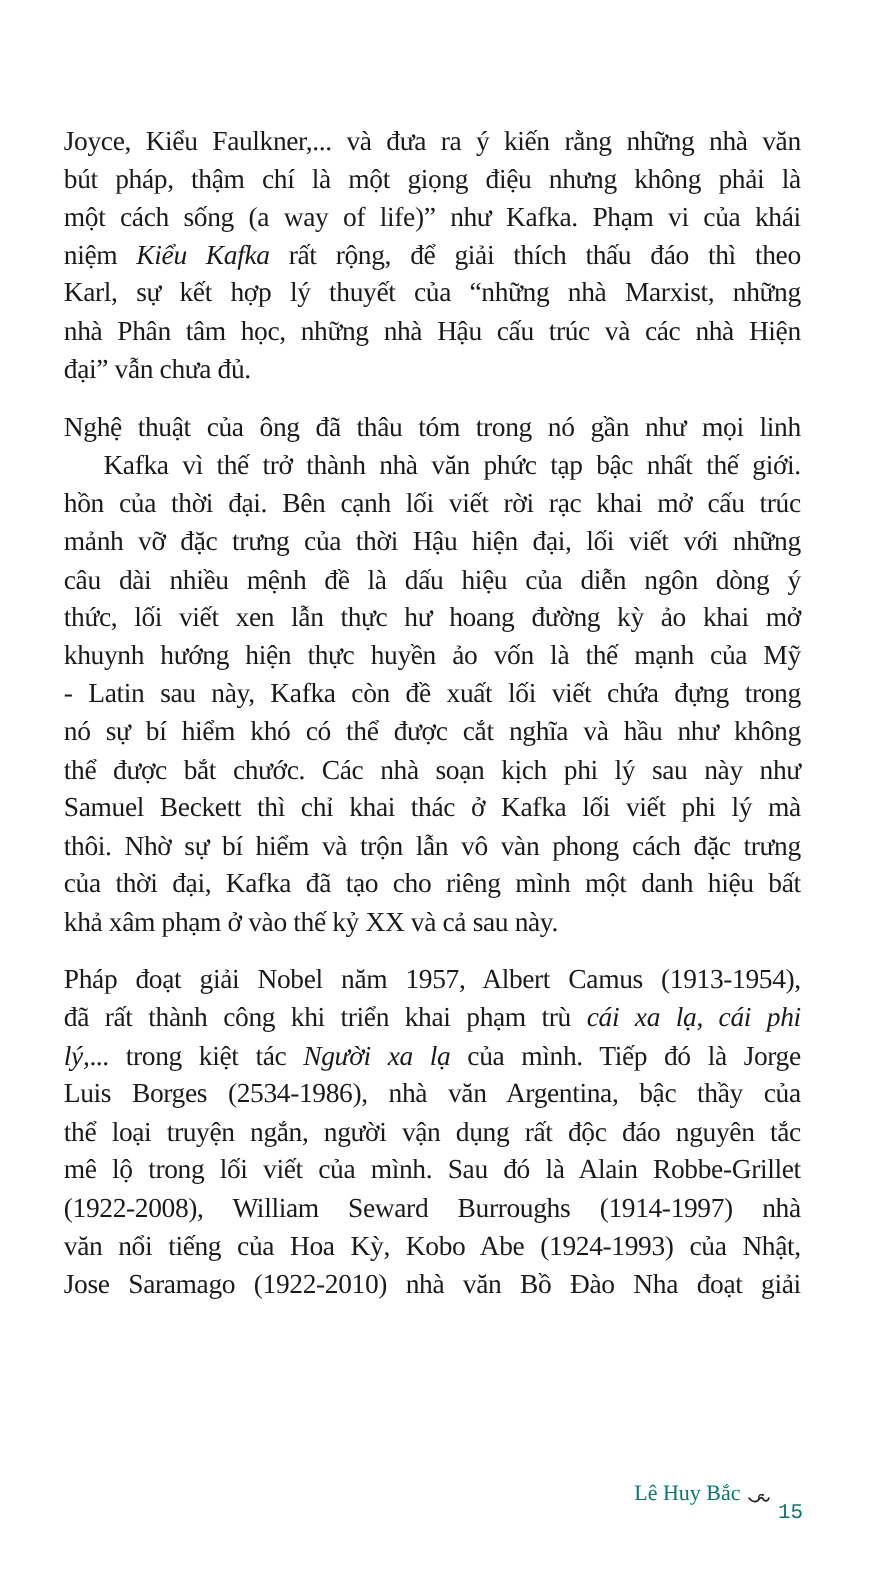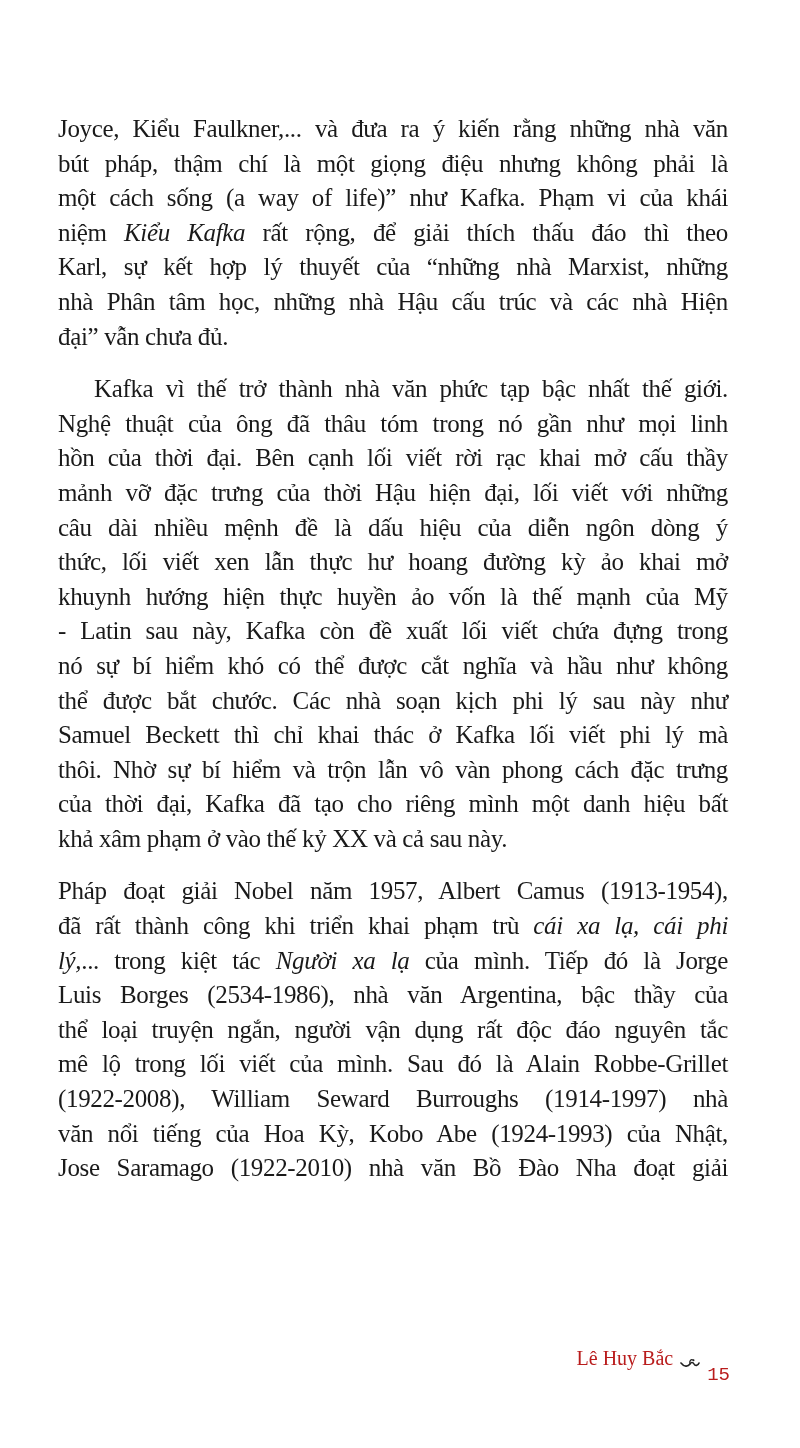--- a/index.html
+++ b/index.html
@@ -48,21 +48,21 @@
       display: block;
       height: 18px;
     }
     .line span.it { font-style: italic; margin-top: 39px; }
     .footer {
       position: absolute;
       top: 1330px;
       right: 70px;
       font-family: "Liberation Serif", "DejaVu Serif", serif;
       font-size: 20px;
-      color: #b91c1c;
+      color: #0f766e;
       display: flex;
       align-items: center;
       gap: 7px;
     }
     .footer .page-num {
       font-family: Liberation Mono, monospace;
       font-size: 19px;
       margin-top: 34px;
     }
     .ornament {
@@ -77,23 +77,23 @@
 <div class="page">
   <div class="text-block" id="text-block">
       <span class="line">Joyce, Kiểu Faulkner,... và đưa ra ý kiến rằng những nhà văn</span>
       <span class="line">bút pháp, thậm chí là một giọng điệu nhưng không phải là</span>
       <span class="line">một cách sống (a way of life)” như Kafka. Phạm vi của khái</span>
       <span class="line">niệm <span class="it">Kiểu Kafka</span> rất rộng, để giải thích thấu đáo thì theo</span>
       <span class="line">Karl, sự kết hợp lý thuyết của “những nhà Marxist, những</span>
       <span class="line">nhà Phân tâm học, những nhà Hậu cấu trúc và các nhà Hiện</span>
       <span class="line last">đại” vẫn chưa đủ.</span>
       <span class="para-gap"></span>
+      <span class="line">Nghệ thuật của ông đã thâu tóm trong nó gần như mọi linh</span>
       <span class="line indent">Kafka vì thế trở thành nhà văn phức tạp bậc nhất thế giới.</span>
-      <span class="line">Nghệ thuật của ông đã thâu tóm trong nó gần như mọi linh</span>
-      <span class="line">hồn của thời đại. Bên cạnh lối viết rời rạc khai mở cấu thầy</span>
+      <span class="line">hồn của thời đại. Bên cạnh lối viết rời rạc khai mở cấu trúc</span>
       <span class="line">mảnh vỡ đặc trưng của thời Hậu hiện đại, lối viết với những</span>
       <span class="line">câu dài nhiều mệnh đề là dấu hiệu của diễn ngôn dòng ý</span>
       <span class="line">thức, lối viết xen lẫn thực hư hoang đường kỳ ảo khai mở</span>
       <span class="line">khuynh hướng hiện thực huyền ảo vốn là thế mạnh của Mỹ</span>
       <span class="line">- Latin sau này, Kafka còn đề xuất lối viết chứa đựng trong</span>
       <span class="line">nó sự bí hiểm khó có thể được cắt nghĩa và hầu như không</span>
       <span class="line">thể được bắt chước. Các nhà soạn kịch phi lý sau này như</span>
       <span class="line">Samuel Beckett thì chỉ khai thác ở Kafka lối viết phi lý mà</span>
       <span class="line">thôi. Nhờ sự bí hiểm và trộn lẫn vô vàn phong cách đặc trưng</span>
       <span class="line">của thời đại, Kafka đã tạo cho riêng mình một danh hiệu bất</span>

